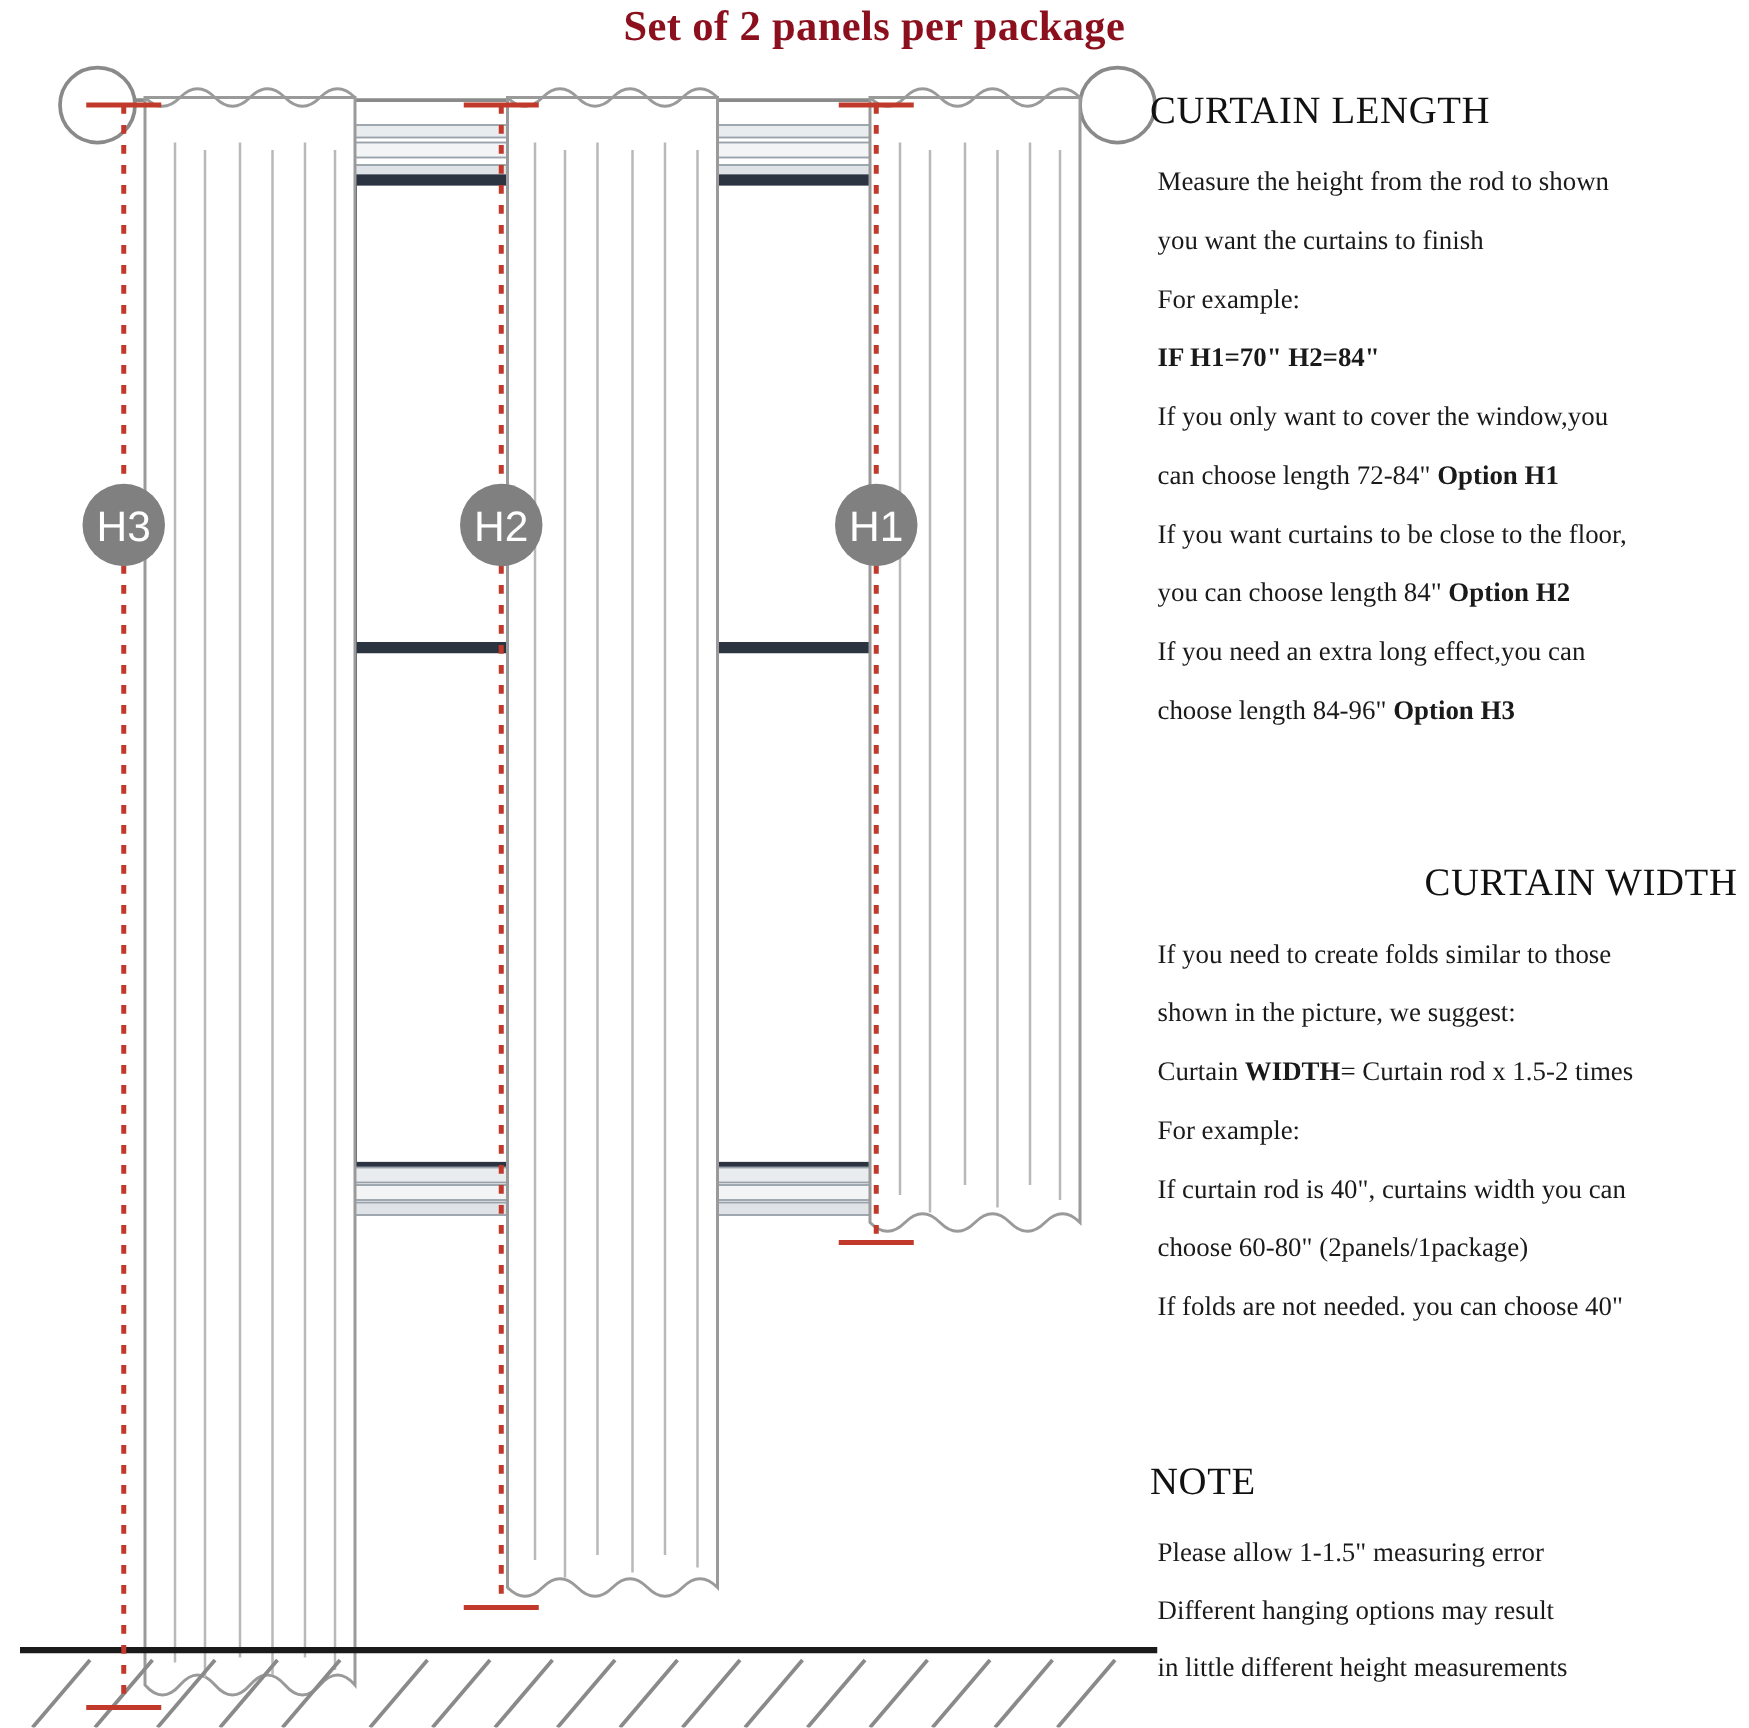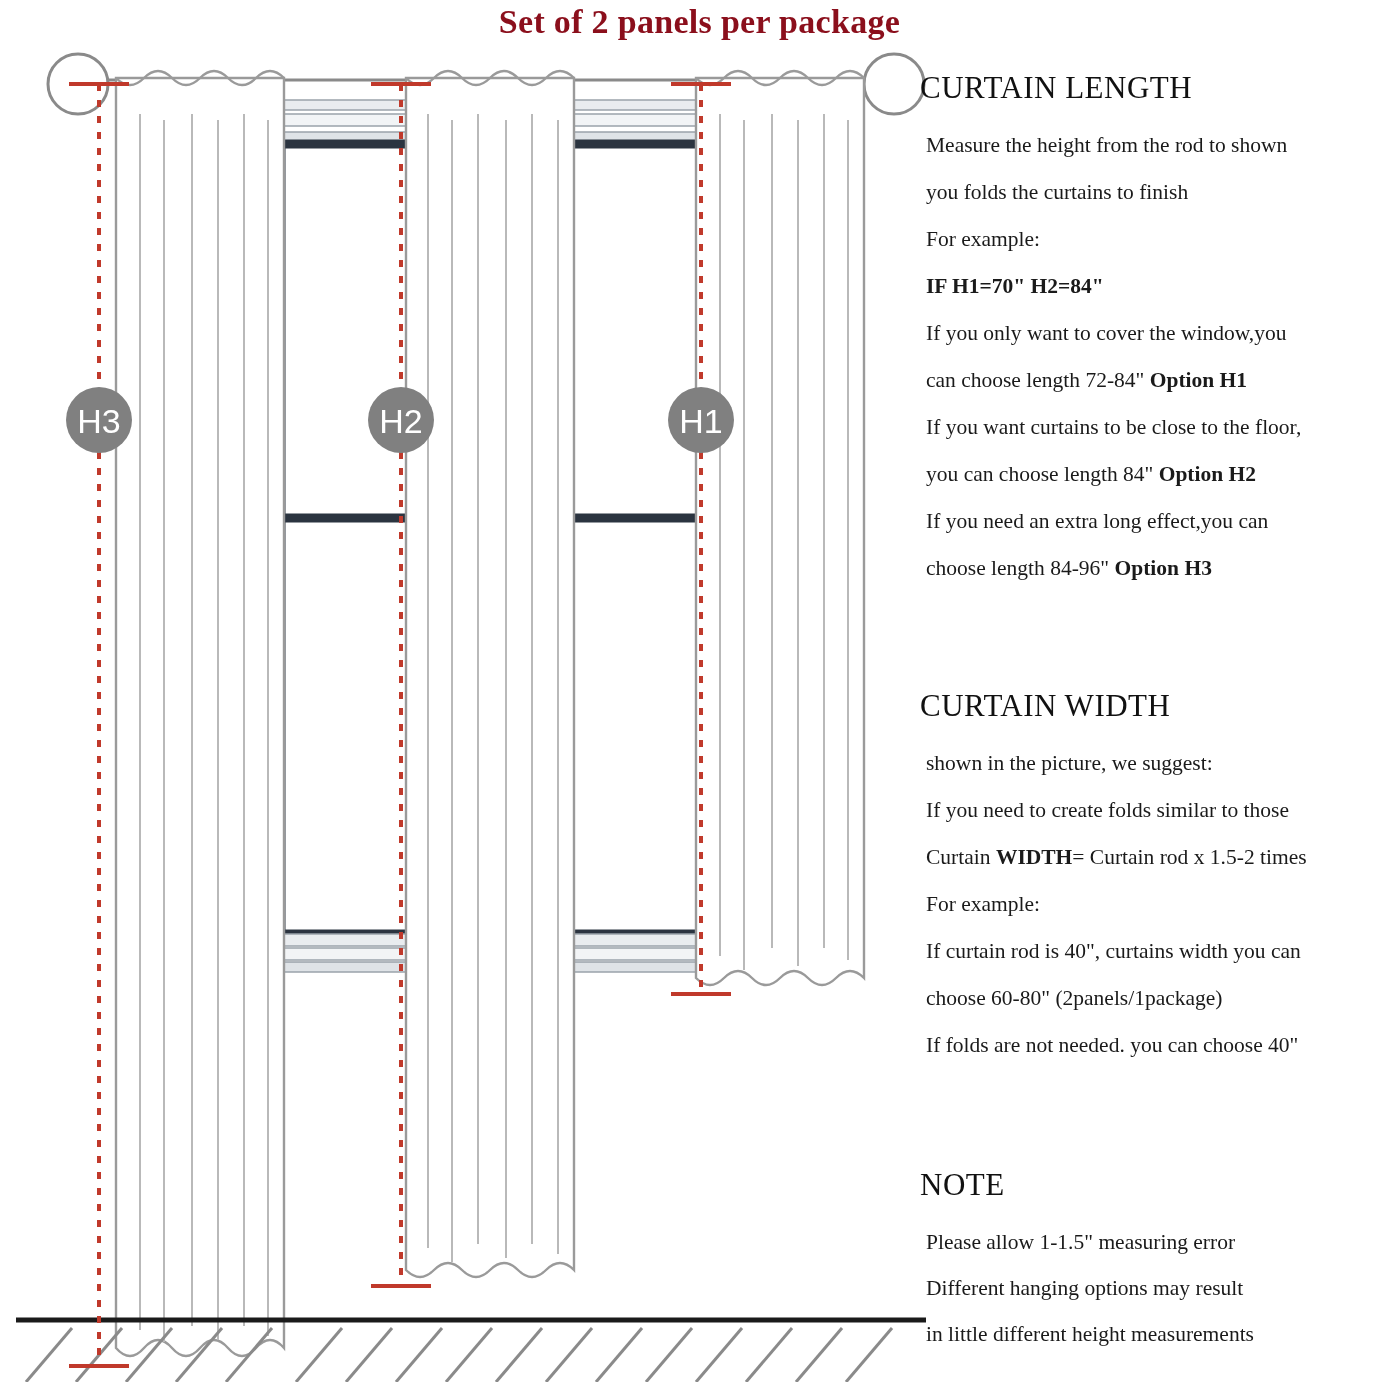--- a/index.html
+++ b/index.html
@@ -54,21 +54,21 @@
     width: 470px;
   }
   .sec-head {
     font-family: "Liberation Serif", serif;
     font-weight: normal;
     font-size: 31px;
     letter-spacing: 0.5px;
     color: #111;
     margin: 0 0 16px 0;
   }
-  .sec-head.width-head { margin-top: 96px; }
+  .sec-head.width-head { margin-top: 96px; text-align: right; }
   .sec-head.note-head { margin-top: 98px; }
   .line {
     font-family: "Liberation Serif", serif;
     font-size: 21.5px;
     line-height: 47px;
     color: #1a1a1a;
     white-space: nowrap;
   }
   .b { font-weight: bold; }
   .sec-body { margin-left: 6px; }
@@ -206,36 +206,36 @@
 
     </svg>
   </div>
 
   <div class="textcol">
 
     <div class="sec-head">CURTAIN LENGTH</div>
 
     <div class="sec-body">
       <div class="line">Measure the height from the rod to shown</div>
-      <div class="line">you folds the curtains to finish</div>
+      <div class="line">you want the curtains to finish</div>
       <div class="line">For example:</div>
       <div class="line b">IF H1=70"  H2=84"</div>
       <div class="line">If you only want to cover the window,you</div>
       <div class="line"><span>can choose length 72-84" </span><span class="b">Option H1</span></div>
       <div class="line">If you want curtains to be close to the floor,</div>
       <div class="line"><span>you can choose length 84" </span><span class="b">Option H2</span></div>
       <div class="line">If you need an extra long effect,you can</div>
       <div class="line"><span>choose length 84-96" </span><span class="b">Option H3</span></div>
     </div>
 
     <div class="sec-head width-head">CURTAIN WIDTH</div>
 
     <div class="sec-body">
+      <div class="line">If you need to create folds similar to those</div>
       <div class="line">shown in the picture, we suggest:</div>
-      <div class="line">If you need to create folds similar to those</div>
       <div class="line"><span>Curtain </span><span class="b">WIDTH</span><span>= Curtain rod x 1.5-2 times</span></div>
       <div class="line">For example:</div>
       <div class="line">If curtain rod is 40", curtains width you can</div>
       <div class="line">choose 60-80" (2panels/1package)</div>
       <div class="line">If folds are not needed. you can choose 40"</div>
     </div>
 
     <div class="sec-head note-head">NOTE</div>
 
     <div class="sec-body note-body">

